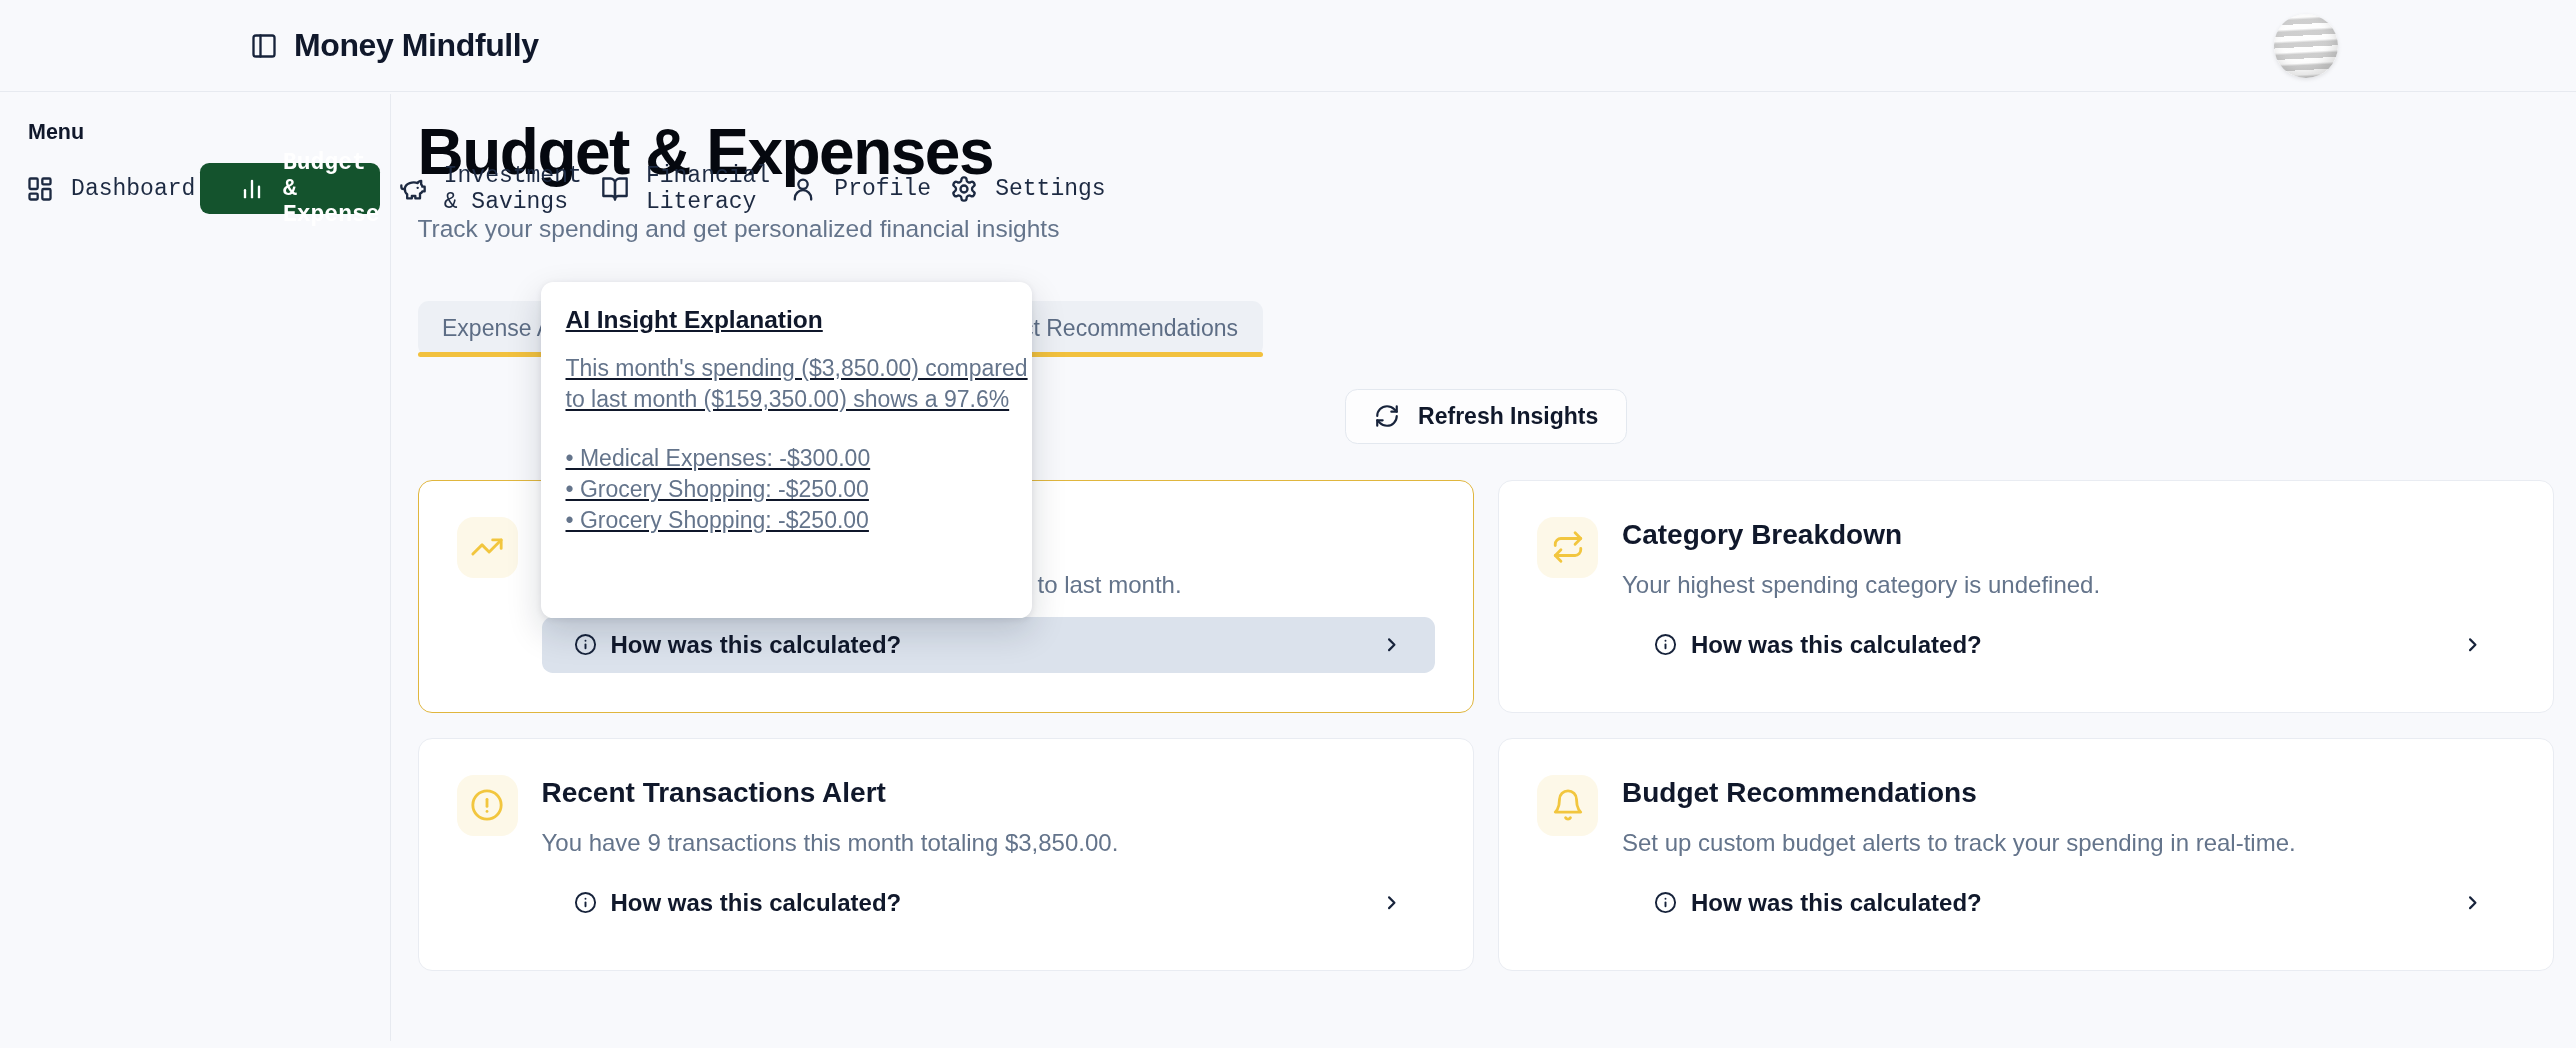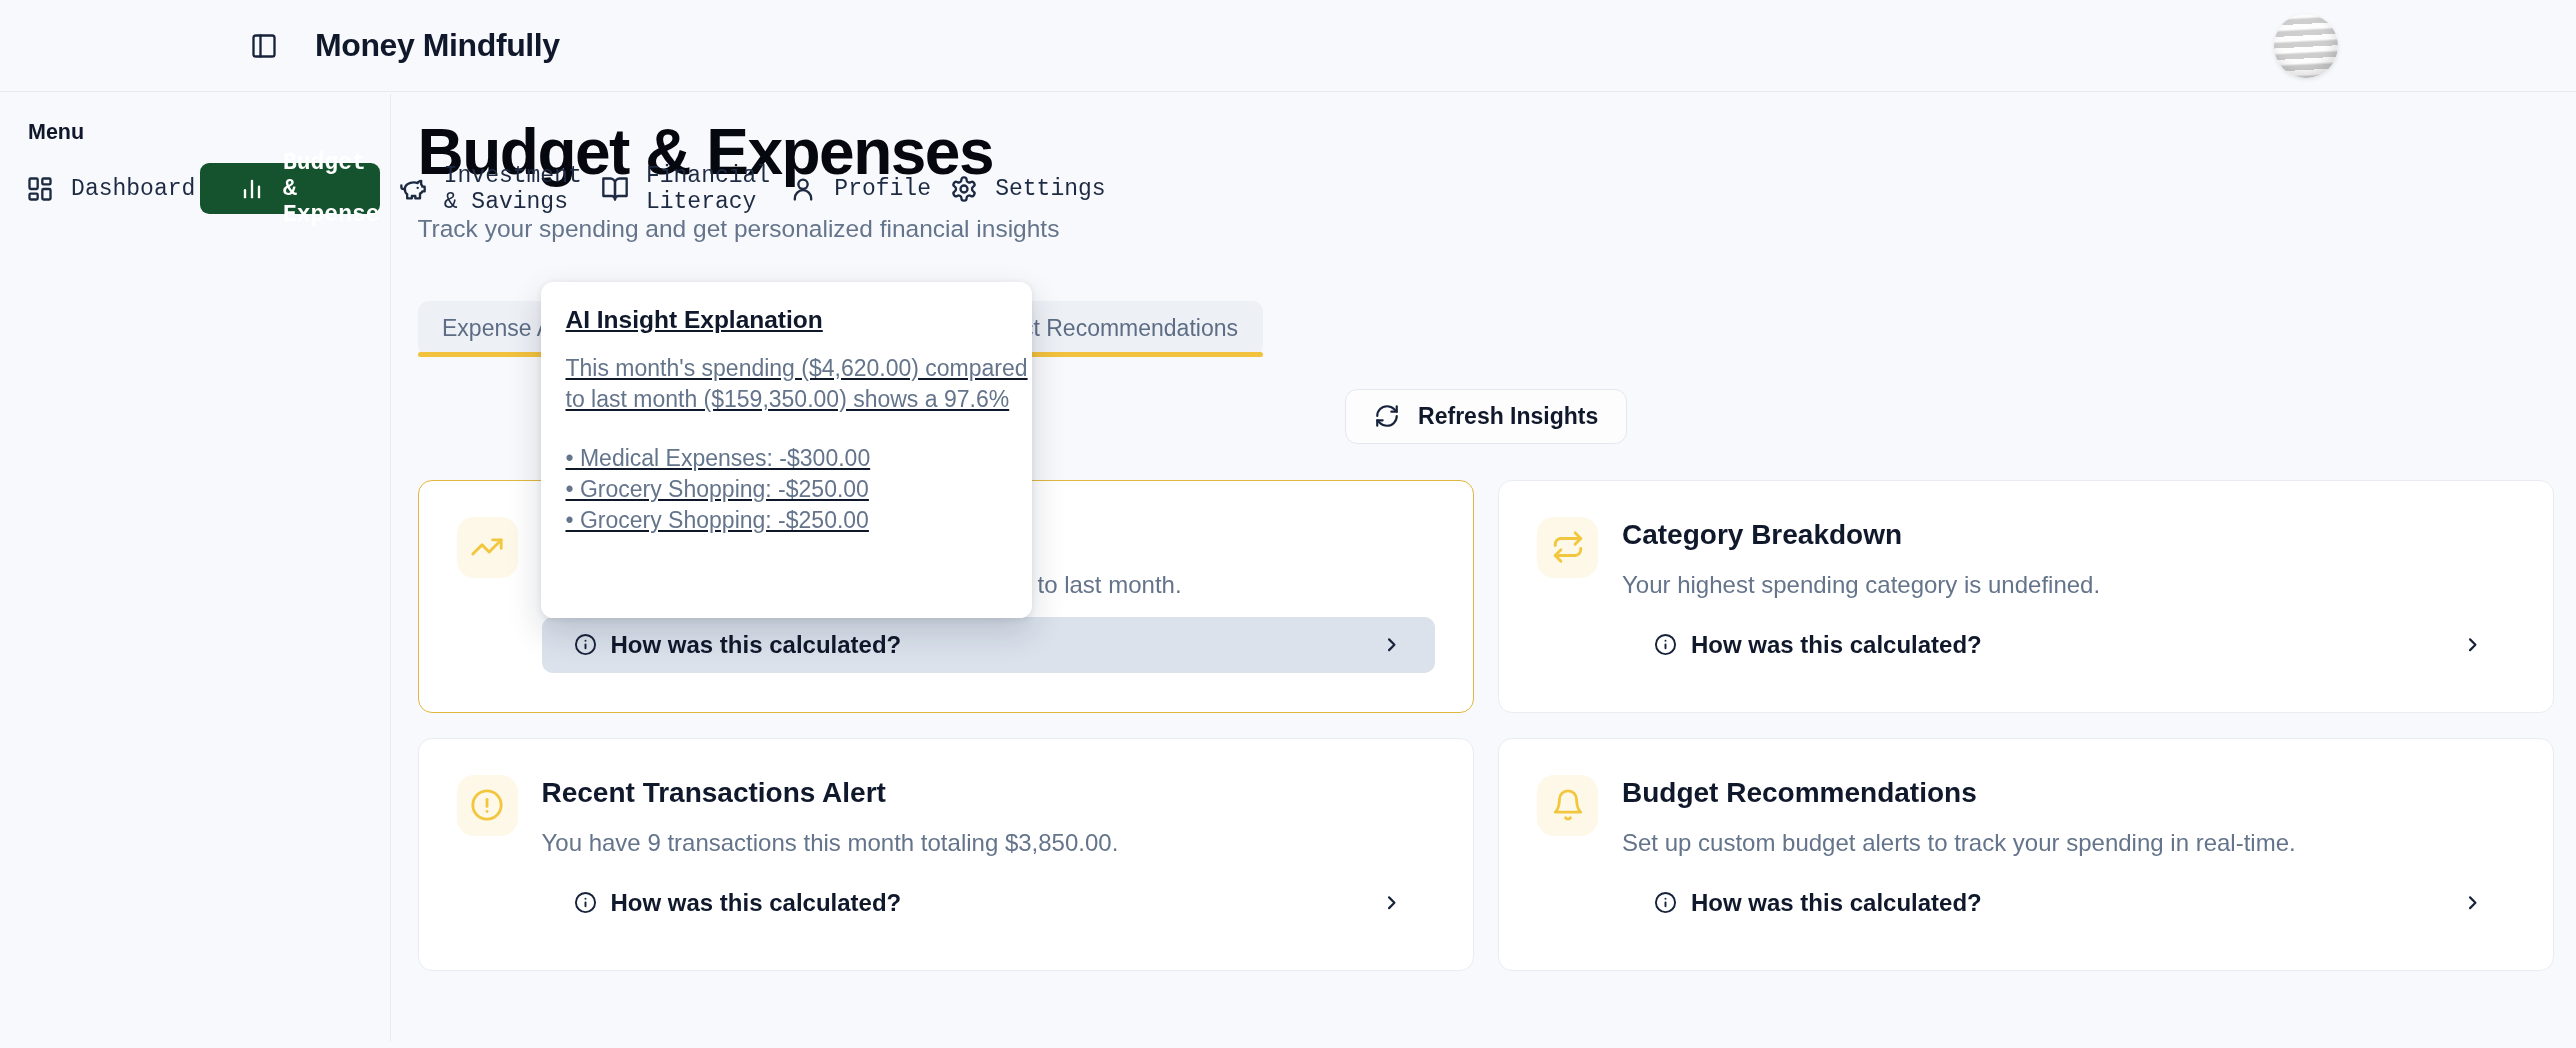--- a/index.html
+++ b/index.html
@@ -13,21 +13,21 @@
   }
   svg { display:block; }
 
   
   .header {
     position:absolute; top:0; left:0; right:0; height:92px;
     background:#f8f9fc; border-bottom:1.5px solid #e7eaf0;
     display:flex; align-items:center; z-index:10;
   }
   .toggle-btn { margin-left:247px; width:34px; height:34px; display:grid; place-items:center; color:#17233b; cursor:pointer; background:none; border:none; }
-  .app-title { margin-left:34px; font-size:32px; font-weight:800; letter-spacing:-0.4px; color:#10182b; }
+  .app-title { margin-left:13px; font-size:32px; font-weight:800; letter-spacing:-0.4px; color:#10182b; }
   .avatar {
     position:absolute; right:238px; top:14px; width:64px; height:64px; border-radius:50%;
     background:
       repeating-linear-gradient(177deg, rgba(255,255,255,0.95) 0 4.6px, rgba(203,203,203,0.9) 7px 11.5px),
       radial-gradient(circle at 50% 30%, #fafafa, #c9c9c9);
     box-shadow: inset -3.1px -6.1px 10.7px rgba(0,0,0,0.12), 0 1.5px 4.6px rgba(0,0,0,0.10);
     cursor:pointer;
   }
 
   
@@ -327,20 +327,20 @@
             </svg>
         </span>
       </div>
     </div>
 
   </div>
 </div>
 
 <div class="tooltip">
   <div class="tooltip-title">AI Insight Explanation</div>
-  <div class="tt-line">This month's spending ($4,620.00) compared</div>
+  <div class="tt-line">This month's spending ($3,850.00) compared</div>
   <div class="tt-line">to last month ($159,350.00) shows a 97.6%</div>
   <div class="tt-line blank"></div>
   <div class="tt-line">• Medical Expenses: -$300.00</div>
   <div class="tt-line">• Grocery Shopping: -$250.00</div>
   <div class="tt-line">• Grocery Shopping: -$250.00</div>
 </div>
 
 
 </body></html>

